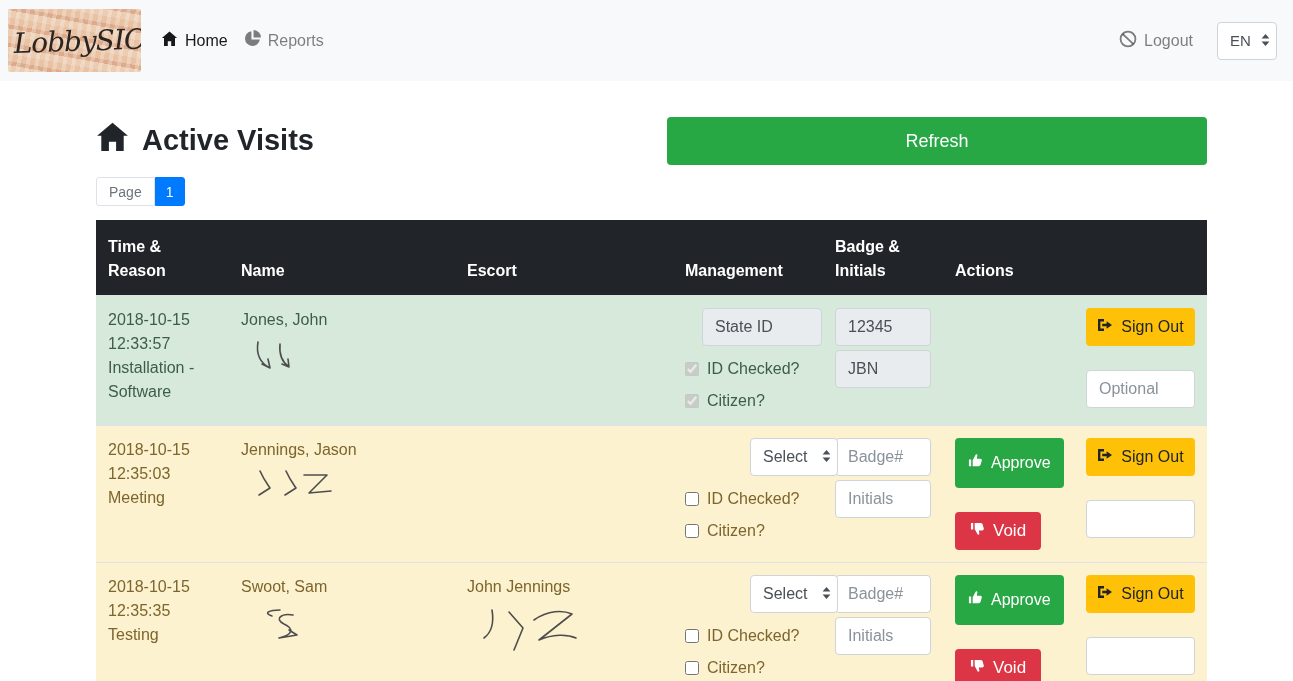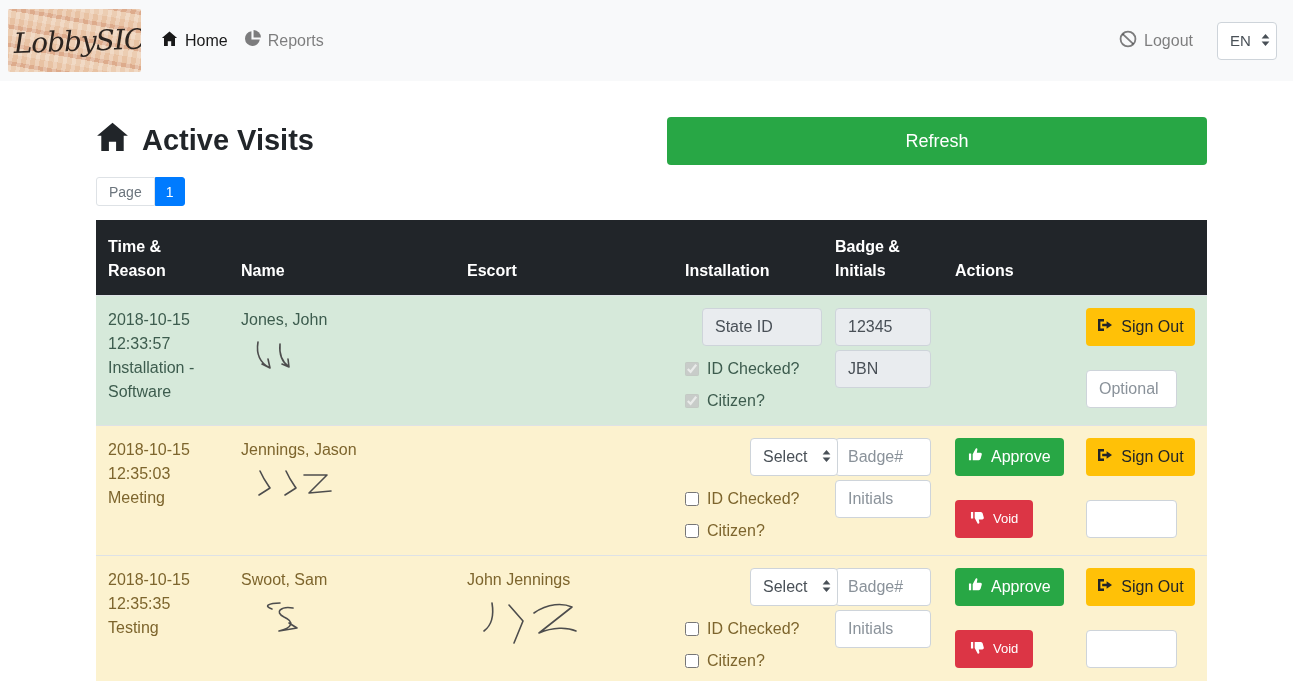--- a/index.html
+++ b/index.html
@@ -65,24 +65,24 @@
   .select-wrap{position:relative;width:120px;margin-left:33px;padding-left:32px;}
   .select-wrap select{appearance:none;-webkit-appearance:none;width:100%;height:38px;
     border:1px solid var(--input_border);border-radius:4px;background:#fff;color:#495057;
     font-size:16px;padding:0 24px 0 12px;font-family:inherit;cursor:pointer;}
   .check-row{display:flex;align-items:center;gap:8px;margin-top:8px;}
   .check-row input{margin:0;width:14px;height:14px;flex:0 0 auto;cursor:pointer;}
   
   .actions{display:flex;gap:24px;}
   .stack{display:flex;flex-direction:column;gap:24px;}
   .stack-left{width:107px;align-items:flex-start;}
-  .btn-approve{height:38px;padding:0 12px;background:var(--success);color:#fff;font-size:16px;}
-  .btn-void{height:38px;padding:0 14px;background:var(--danger);color:#fff;font-size:13px;align-items:center;}
+  .btn-approve{height:50px;padding:0 12px;background:var(--success);color:#fff;font-size:16px;}
+  .btn-void{height:38px;padding:0 14px;background:var(--danger);color:#fff;font-size:17px;align-items:center;}
   .btn-signout{height:38px;width:109px;background:var(--warning);color:#212529;font-size:16px;}
-  .opt-in{width:91px;}
+  .opt-in{width:109px;}
   .ph{height:38px;}
 </style>
 </head>
 <body>
 
 <div class="navbar">
   <div class="logo">
     <svg width="133" height="63" viewBox="0 0 133 63">
       <text x="6" y="44" font-family="DejaVu Serif, serif" font-style="italic" font-size="28" fill="#2b2420" transform="rotate(-2 6 44)" letter-spacing="-1">LobbySIO</text>
     </svg>
@@ -147,21 +147,21 @@
         <col style="width:218px">
       <col style="width:150px">
         <col style="width:120px">
         <col style="width:264px">
     </colgroup>
     <thead>
       <tr>
         <th>Time &amp; Reason</th>
         <th>Name</th>
         <th>Escort</th>
-        <th>Installation</th>
+        <th>Management</th>
         <th>Badge &amp; Initials</th>
         <th>Actions</th>
       </tr>
     </thead>
     <tbody>
 
       <tr class="row-green">
         <td>
           <div>2018-10-15 12:33:57</div>
           <div>Installation - Software</div>

